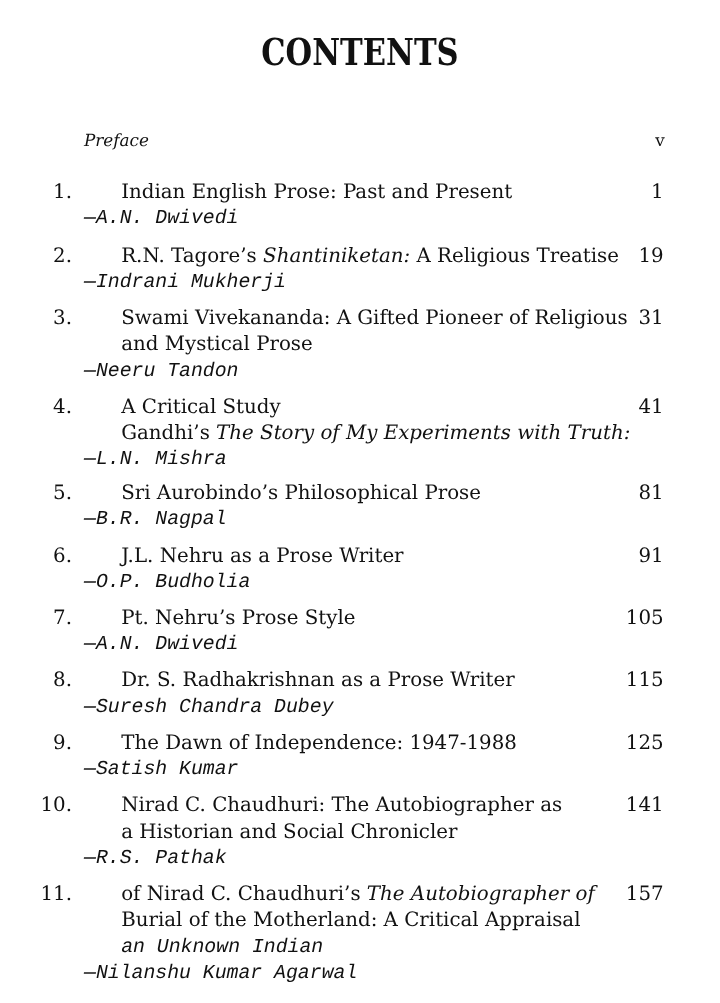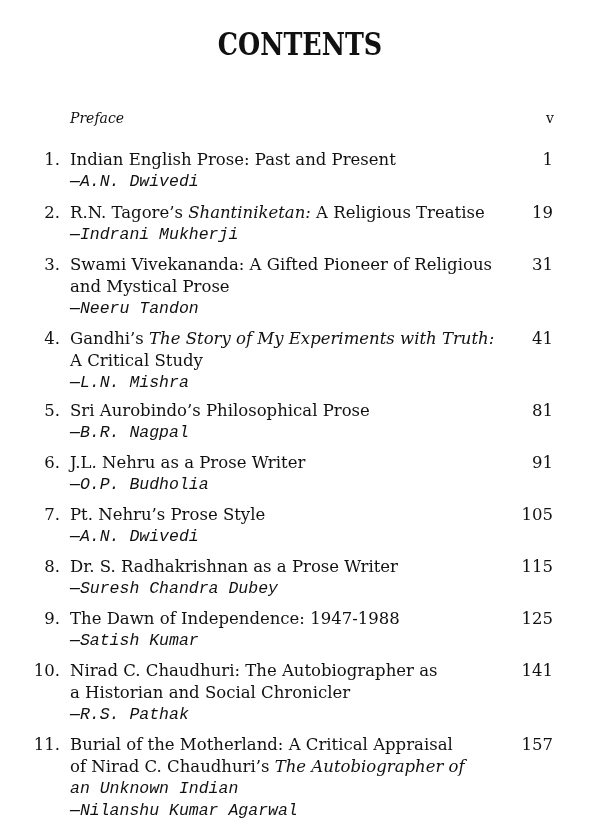--- a/index.html
+++ b/index.html
@@ -28,21 +28,21 @@
       font-size: 16.5px; line-height: 22px;
     }
     .num {
       position: absolute; left: 0; width: 60px; text-align: right;
       padding-right: 0;
     }
     .body { position: absolute; left: 70px; width: 438px; }
     .pg {
       position: absolute; right: 47px; text-align: right;
     }
-    .t-line { white-space: nowrap; }
+    .t-line { white-space: nowrap; margin-left: 31px; }
     .author { font-style: italic; white-space: nowrap; font-family: Liberation Mono, monospace; }
     em { font-style: italic; }
   </style>
 </head>
 <body>
 
 <div class="title">CONTENTS</div>
 
 <div class="preface">
   <span>Preface</span>
@@ -73,22 +73,22 @@
     <div class="t-line">Swami Vivekananda: A Gifted Pioneer of Religious</div>
     <div class="t-line">and Mystical Prose</div>
     <div class="author">—Neeru Tandon</div>
   </div>
   <span class="pg">31</span>
 </div>
 
 <div class="entry" style="top:328px">
   <span class="num">4.</span>
   <div class="body">
+    <div class="t-line">A Critical Study</div>
     <div class="t-line"><span>Gandhi’s </span><em>The Story of My Experiments with Truth:</em></div>
-    <div class="t-line">A Critical Study</div>
     <div class="author">—L.N. Mishra</div>
   </div>
   <span class="pg">41</span>
 </div>
 
 <div class="entry" style="top:400px">
   <span class="num">5.</span>
   <div class="body">
     <div class="t-line">Sri Aurobindo’s Philosophical Prose</div>
     <div class="author">—B.R. Nagpal</div>
@@ -138,19 +138,19 @@
     <div class="t-line">Nirad C. Chaudhuri: The Autobiographer as</div>
     <div class="t-line">a Historian and Social Chronicler</div>
     <div class="author">—R.S. Pathak</div>
   </div>
   <span class="pg">141</span>
 </div>
 
 <div class="entry" style="top:734px">
   <span class="num">11.</span>
   <div class="body">
+    <div class="t-line"><span>of Nirad C. Chaudhuri’s </span><em>The Autobiographer of</em></div>
     <div class="t-line">Burial of the Motherland: A Critical Appraisal</div>
-    <div class="t-line"><span>of Nirad C. Chaudhuri’s </span><em>The Autobiographer of</em></div>
     <div class="t-line author">an Unknown Indian</div>
     <div class="author">—Nilanshu Kumar Agarwal</div>
   </div>
   <span class="pg">157</span>
 </div>
 
 </body></html>

